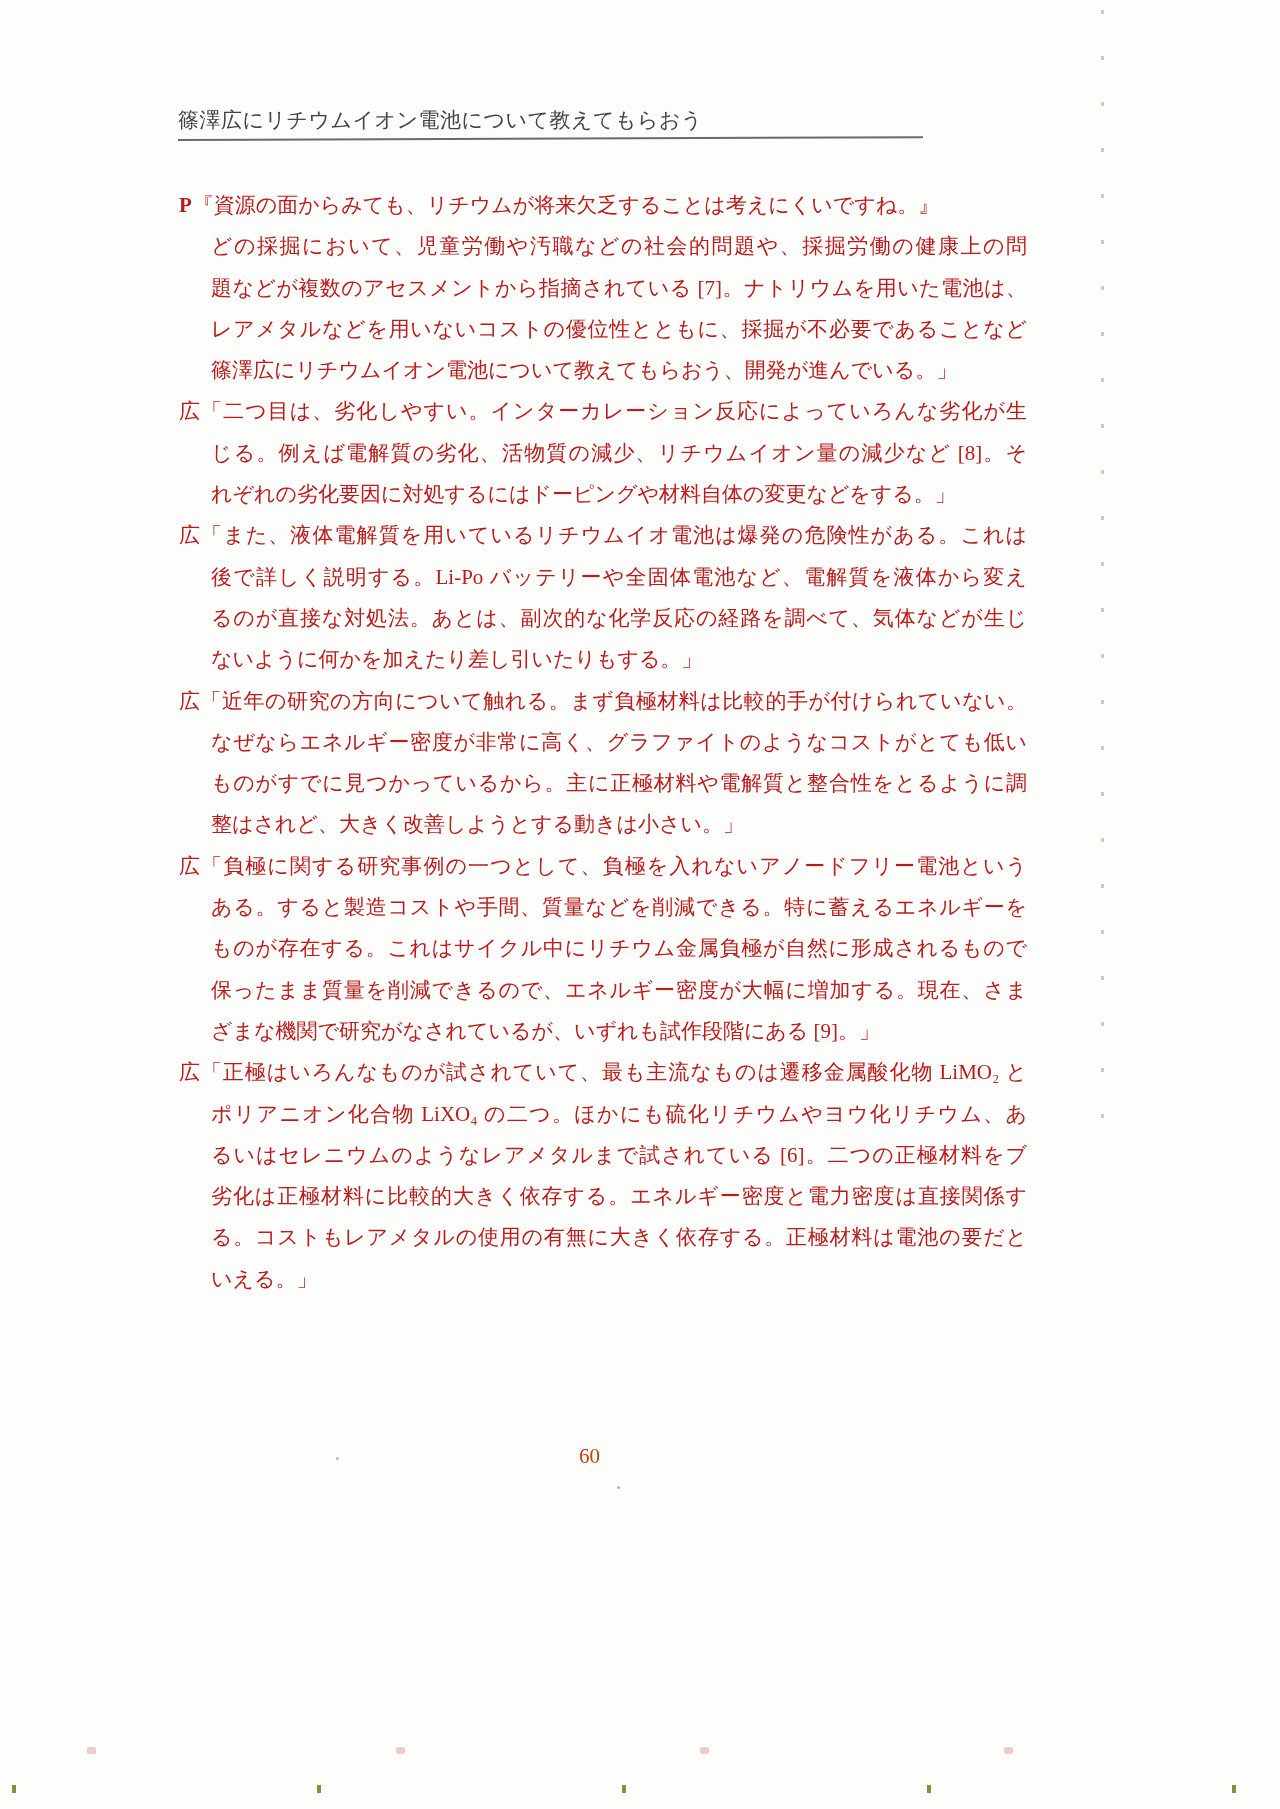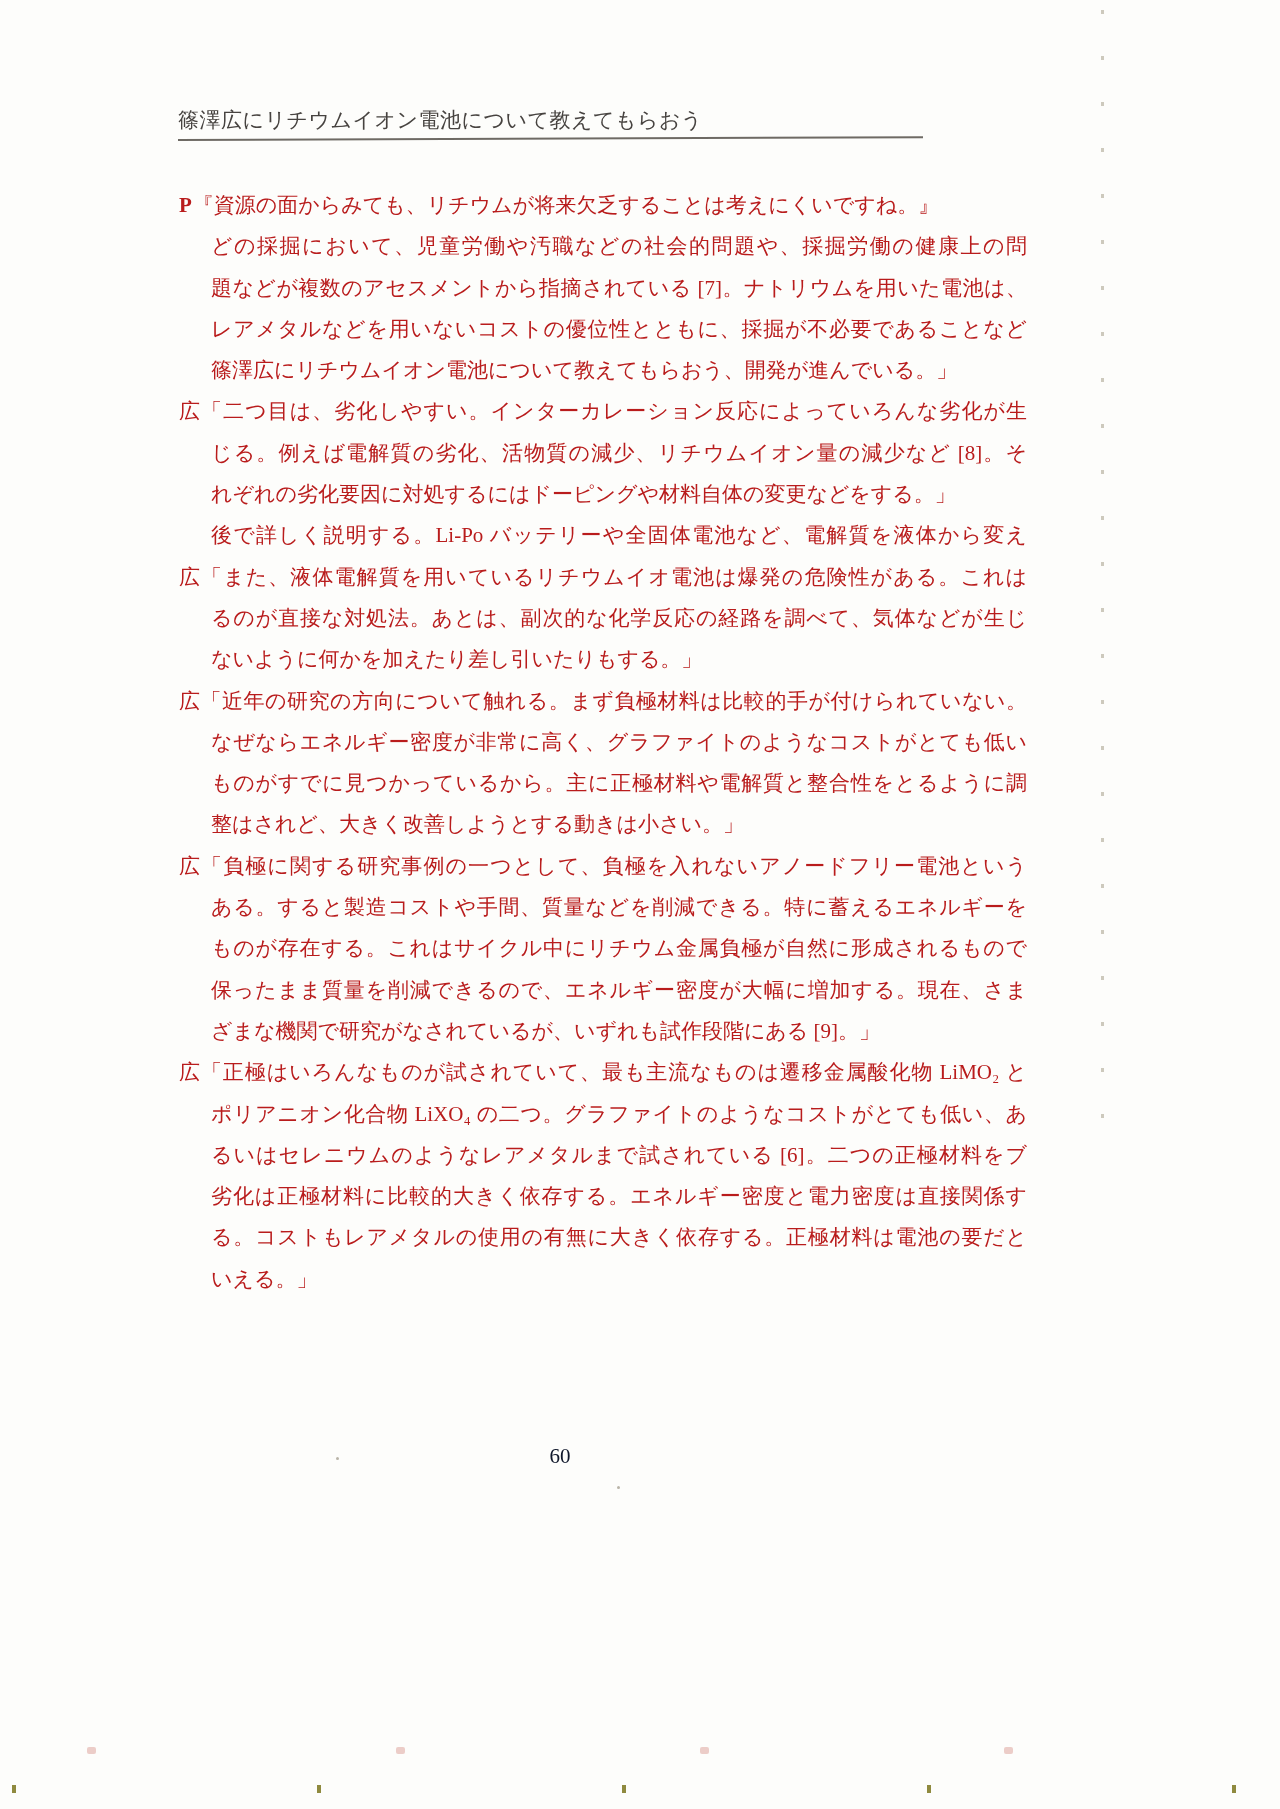--- a/index.html
+++ b/index.html
@@ -25,21 +25,21 @@
     height:41.3px; line-height:41.3px;
     text-align:justify; text-align-last:justify;
     overflow:hidden; white-space:nowrap;
   }
   .line.cont { padding-left:32px; }
   .line.final { text-align-last:left; }
   .label { display:inline; }
   .label.bold { font-weight:bold; letter-spacing:1px; }
   .pagenum {
     position:absolute; left:520px; top:1444px; width:80px;
-    text-align:center; font-size:21px; color:#0f172a;
+    text-align:right; font-size:21px; color:#c2410c;
   }
   
   .vdots {
     position:absolute; left:1101px; top:10px; width:3px; height:1150px;
     background:repeating-linear-gradient(to bottom,
       rgba(189,184,168,0.75) 0 4px, rgba(0,0,0,0) 4px 46px);
   }
   .pink  { position:absolute; top:1747px; width:9px; height:7px; background:#e9c4be; border-radius:2px; opacity:.85; }
   .olive { position:absolute; top:1785px; width:4px; height:8px;  background:#8f8a3f; }
   .speck { position:absolute; width:3px; height:3px; background:#b9b4a8; border-radius:50%; }
@@ -59,41 +59,41 @@
         <div class="line cont">題などが複数のアセスメントから指摘されている [7]。ナトリウムを用いた電池は、</div>
         <div class="line cont">レアメタルなどを用いないコストの優位性とともに、採掘が不必要であることなど</div>
         <div class="line cont final">篠澤広にリチウムイオン電池について教えてもらおう、開発が進んでいる。」</div>
       </div>
       <div class="para">
         <div class="line first"><span class="label">広</span>「二つ目は、劣化しやすい。インターカレーション反応によっていろんな劣化が生</div>
         <div class="line cont">じる。例えば電解質の劣化、活物質の減少、リチウムイオン量の減少など [8]。そ</div>
         <div class="line cont final">れぞれの劣化要因に対処するにはドーピングや材料自体の変更などをする。」</div>
       </div>
       <div class="para">
+        <div class="line first"><span class="label">広</span>「また、液体電解質を用いているリチウムイオ電池は爆発の危険性がある。これは</div>
         <div class="line cont">後で詳しく説明する。Li-Po バッテリーや全固体電池など、電解質を液体から変え</div>
-        <div class="line first"><span class="label">広</span>「また、液体電解質を用いているリチウムイオ電池は爆発の危険性がある。これは</div>
         <div class="line cont">るのが直接な対処法。あとは、副次的な化学反応の経路を調べて、気体などが生じ</div>
         <div class="line cont final">ないように何かを加えたり差し引いたりもする。」</div>
       </div>
       <div class="para">
         <div class="line first"><span class="label">広</span>「近年の研究の方向について触れる。まず負極材料は比較的手が付けられていない。</div>
         <div class="line cont">なぜならエネルギー密度が非常に高く、グラファイトのようなコストがとても低い</div>
         <div class="line cont">ものがすでに見つかっているから。主に正極材料や電解質と整合性をとるように調</div>
         <div class="line cont final">整はされど、大きく改善しようとする動きは小さい。」</div>
       </div>
       <div class="para">
         <div class="line first"><span class="label">広</span>「負極に関する研究事例の一つとして、負極を入れないアノードフリー電池という</div>
         <div class="line cont">ある。すると製造コストや手間、質量などを削減できる。特に蓄えるエネルギーを</div>
         <div class="line cont">ものが存在する。これはサイクル中にリチウム金属負極が自然に形成されるもので</div>
         <div class="line cont">保ったまま質量を削減できるので、エネルギー密度が大幅に増加する。現在、さま</div>
         <div class="line cont final">ざまな機関で研究がなされているが、いずれも試作段階にある [9]。」</div>
       </div>
       <div class="para">
         <div class="line first"><span class="label">広</span>「正極はいろんなものが試されていて、最も主流なものは遷移金属酸化物 LiMO₂ と</div>
-        <div class="line cont">ポリアニオン化合物 LiXO₄ の二つ。グラファイトのようなコストがとても低い、あ</div>
+        <div class="line cont">ポリアニオン化合物 LiXO₄ の二つ。ほかにも硫化リチウムやヨウ化リチウム、あ</div>
         <div class="line cont">るいはセレニウムのようなレアメタルまで試されている [6]。二つの正極材料をブ</div>
         <div class="line cont">劣化は正極材料に比較的大きく依存する。エネルギー密度と電力密度は直接関係す</div>
         <div class="line cont">る。コストもレアメタルの使用の有無に大きく依存する。正極材料は電池の要だと</div>
         <div class="line cont final">いえる。」</div>
       </div>
     </div>
   <div class="pagenum">60</div>
 
   <div class="vdots"></div>
   <div class="pink" style="left:87px"></div>

